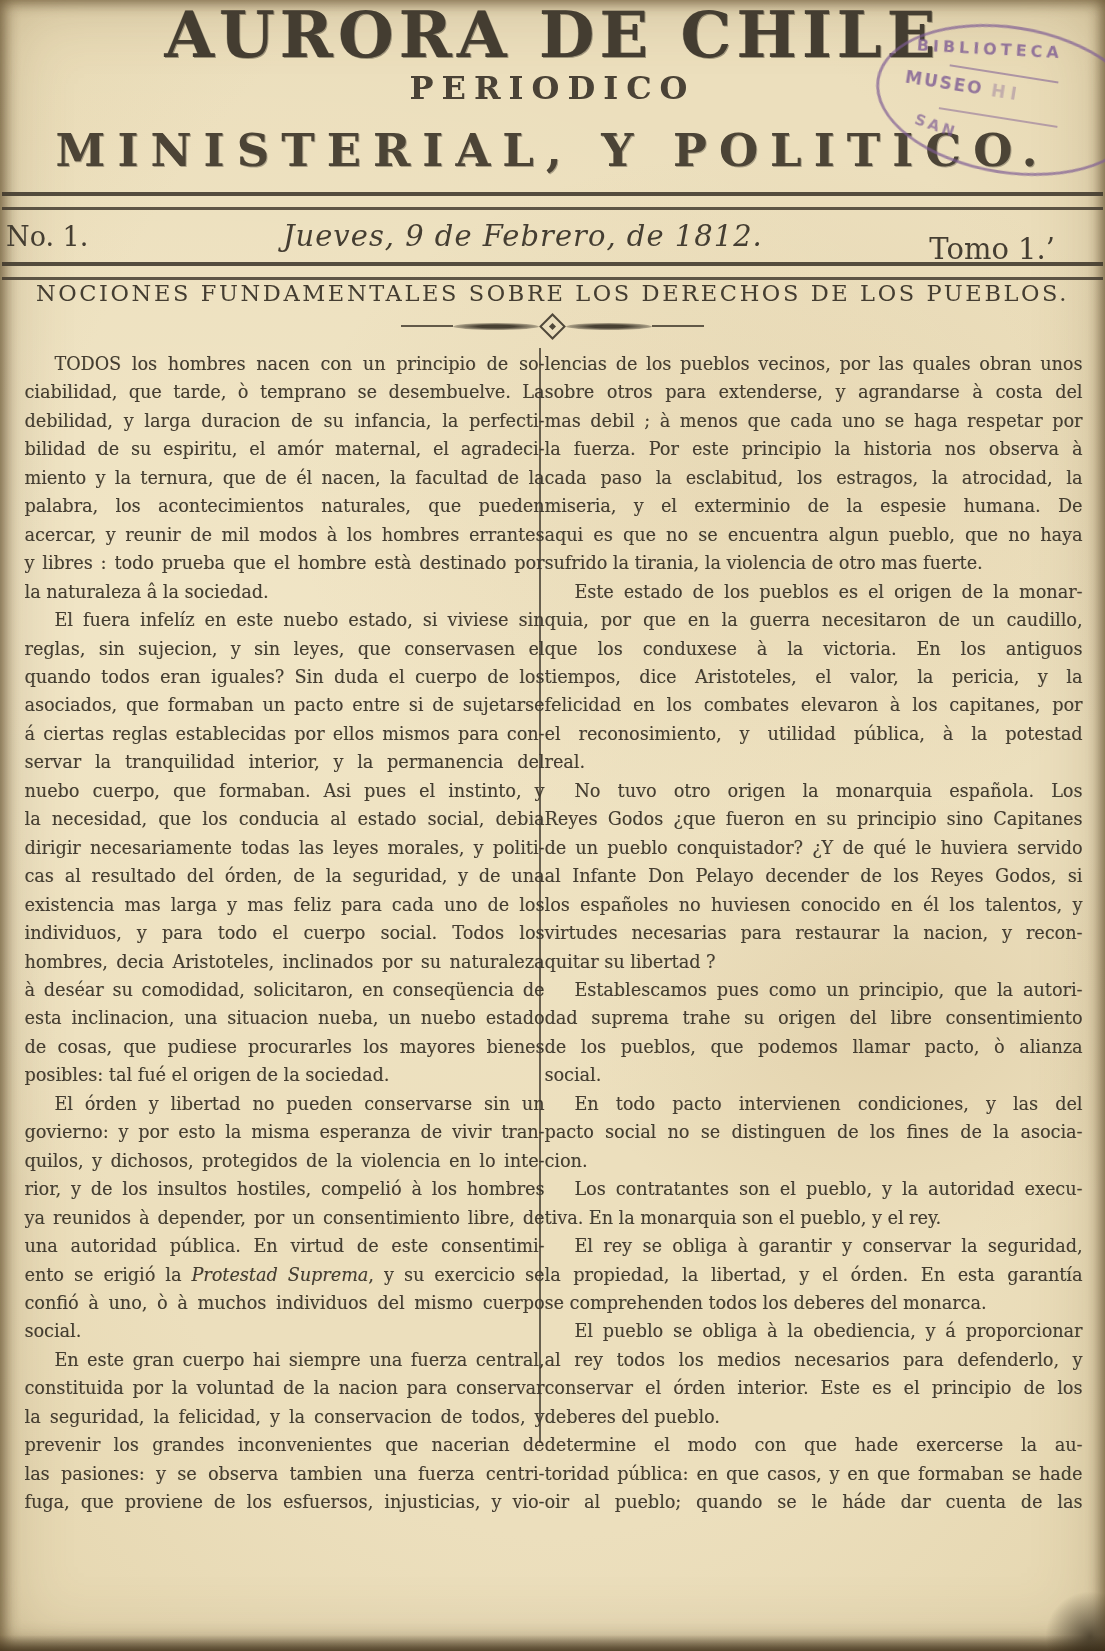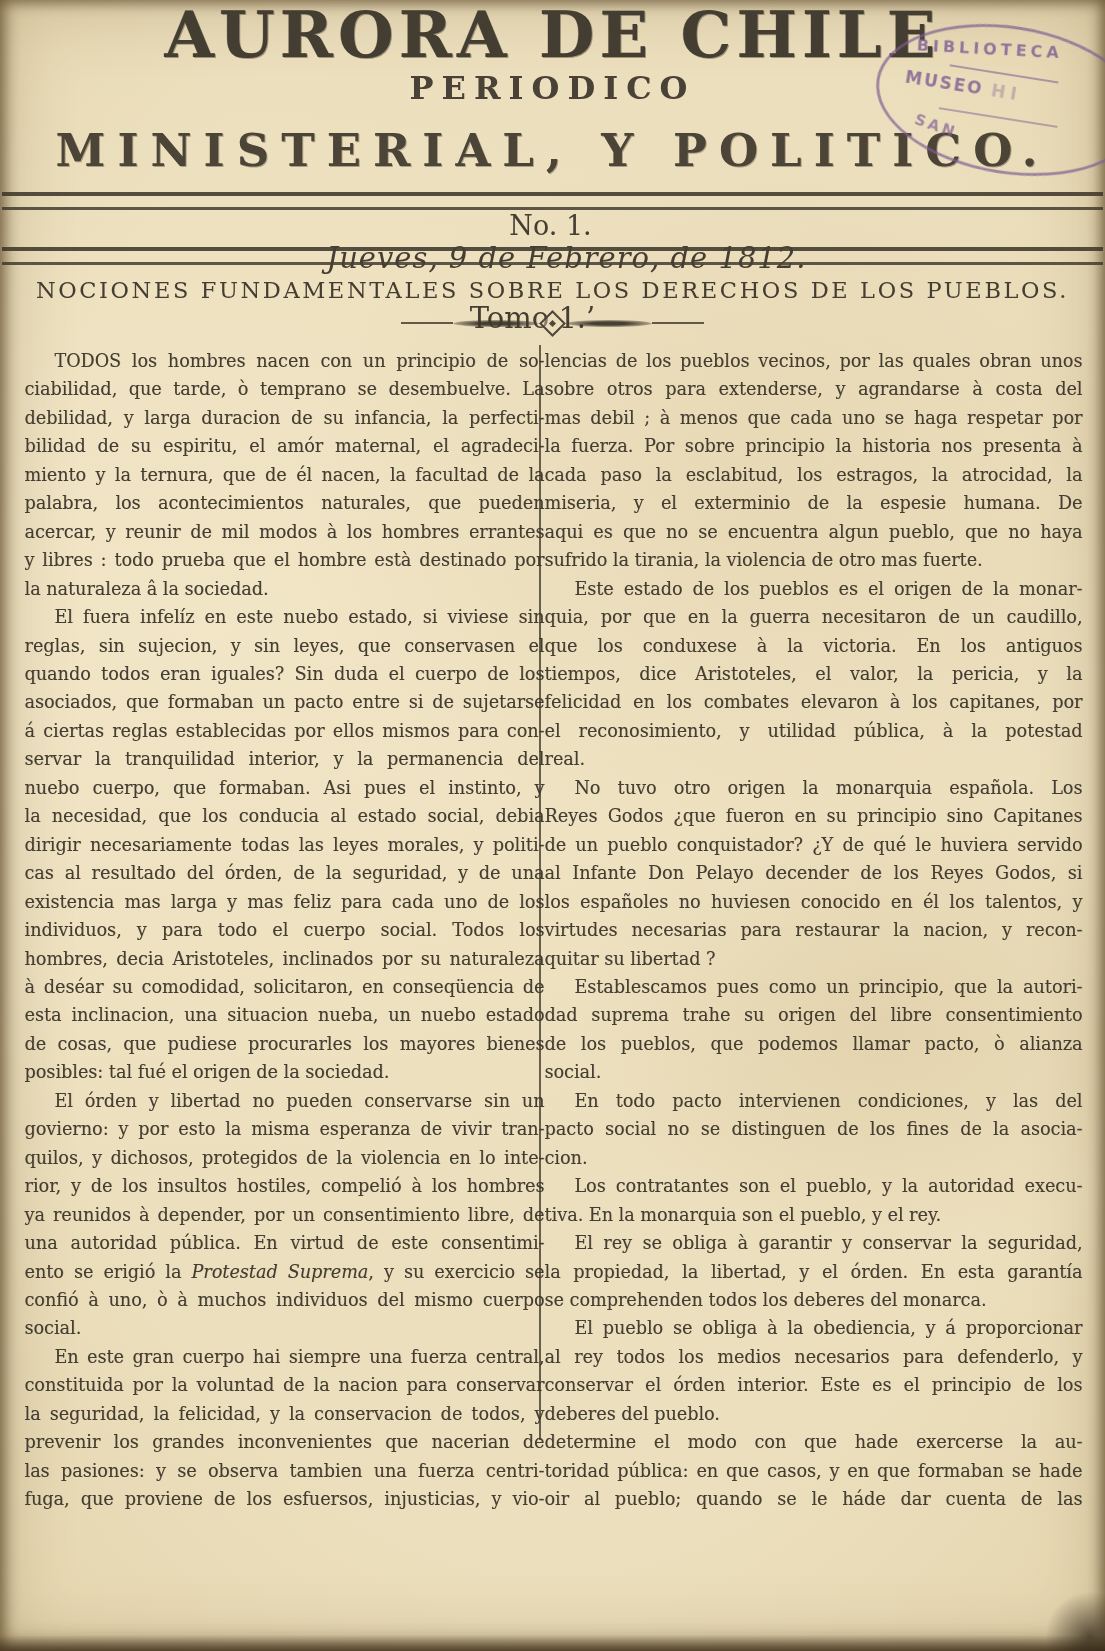--- a/index.html
+++ b/index.html
@@ -36,29 +36,29 @@
     font-size:45px;line-height:58px;font-weight:bold;letter-spacing:12px;margin-top:16px;color:#4c4436;
     text-shadow:1px 1px 0 rgba(76,68,54,.4);
   }
 
   
   .rule2{height:11px;border-top:4px solid rgba(58,51,40,.85);border-bottom:3px solid rgba(58,51,40,.8);
     margin:0 2px;}
   .r1{margin-top:12px;}
   .dateline{
     display:flex;align-items:center;justify-content:space-between;
-    height:37px;padding:0 10px;font-size:29px;color:#453e32;flex-direction:column;
+    height:52px;padding:0 10px;font-size:29px;color:#453e32;
   }
   .issue{font-size:27px;margin-left:-4px;}
   .date{font-style:italic;letter-spacing:1px;transform:translateX(14px);}
   .volume{font-size:29px;margin-right:40px;margin-top:26px;}
 
   
   .heading{
-    text-align:center;margin-top:12px;font-size:22.5px;letter-spacing:2.6px;
+    text-align:center;font-size:22.5px;letter-spacing:2.6px;
     color:#443d31;white-space:nowrap;
   }
   .ornament{display:flex;align-items:center;justify-content:center;margin-top:9px;height:22px;}
   .orn-thin{width:52px;height:2px;background:rgba(62,55,43,.8);}
   .orn-blob{width:86px;height:7px;border-radius:50%;
     background:radial-gradient(ellipse at 50% 50%, rgba(62,55,43,.95) 30%, rgba(62,55,43,.25) 75%, rgba(62,55,43,0) 100%);}
   .orn-diamond{width:15px;height:15px;border:2px solid rgba(62,55,43,.9);transform:rotate(45deg);
     margin:0 4px;display:flex;align-items:center;justify-content:center;background:rgba(236,223,189,.4);}
   .orn-dot{width:5px;height:5px;background:rgba(62,55,43,.9);}
 
@@ -185,21 +185,21 @@
           <div class="line"><span>prevenir los grandes inconvenientes que nacerian de</span></div>
           <div class="line"><span>las pasiones: y se observa tambien una fuerza centri-</span></div>
           <div class="line"><span>fuga, que proviene de los esfuersos, injusticias, y vio-</span></div>
         </div>
       </div>
     <div class="col col-right" id="col-right">
         <div>
           <div class="line"><span>lencias de los pueblos vecinos, por las quales obran unos</span></div>
           <div class="line"><span>sobre otros para extenderse, y agrandarse à costa del</span></div>
           <div class="line"><span>mas debil ; à menos que cada uno se haga respetar por</span></div>
-          <div class="line"><span>la fuerza.  Por sobre principio la historia nos presenta à</span></div>
+          <div class="line"><span>la fuerza.  Por este principio la historia nos observa à</span></div>
           <div class="line"><span>cada paso la esclabitud, los estragos, la atrocidad, la</span></div>
           <div class="line"><span>miseria, y el exterminio de la espesie humana.  De</span></div>
           <div class="line"><span>aqui es que no se encuentra algun pueblo, que no haya</span></div>
           <div class="line plast"><span>sufrido la tirania, la violencia de otro mas fuerte.</span></div>
         </div>
         <div>
           <div class="line indent"><span>Este estado de los pueblos es el origen de la monar-</span></div>
           <div class="line"><span>quia, por que en la guerra necesitaron de un caudillo,</span></div>
           <div class="line"><span>que los conduxese à la victoria.   En los antiguos</span></div>
           <div class="line"><span>tiempos, dice Aristoteles, el valor, la pericia, y la</span></div>

